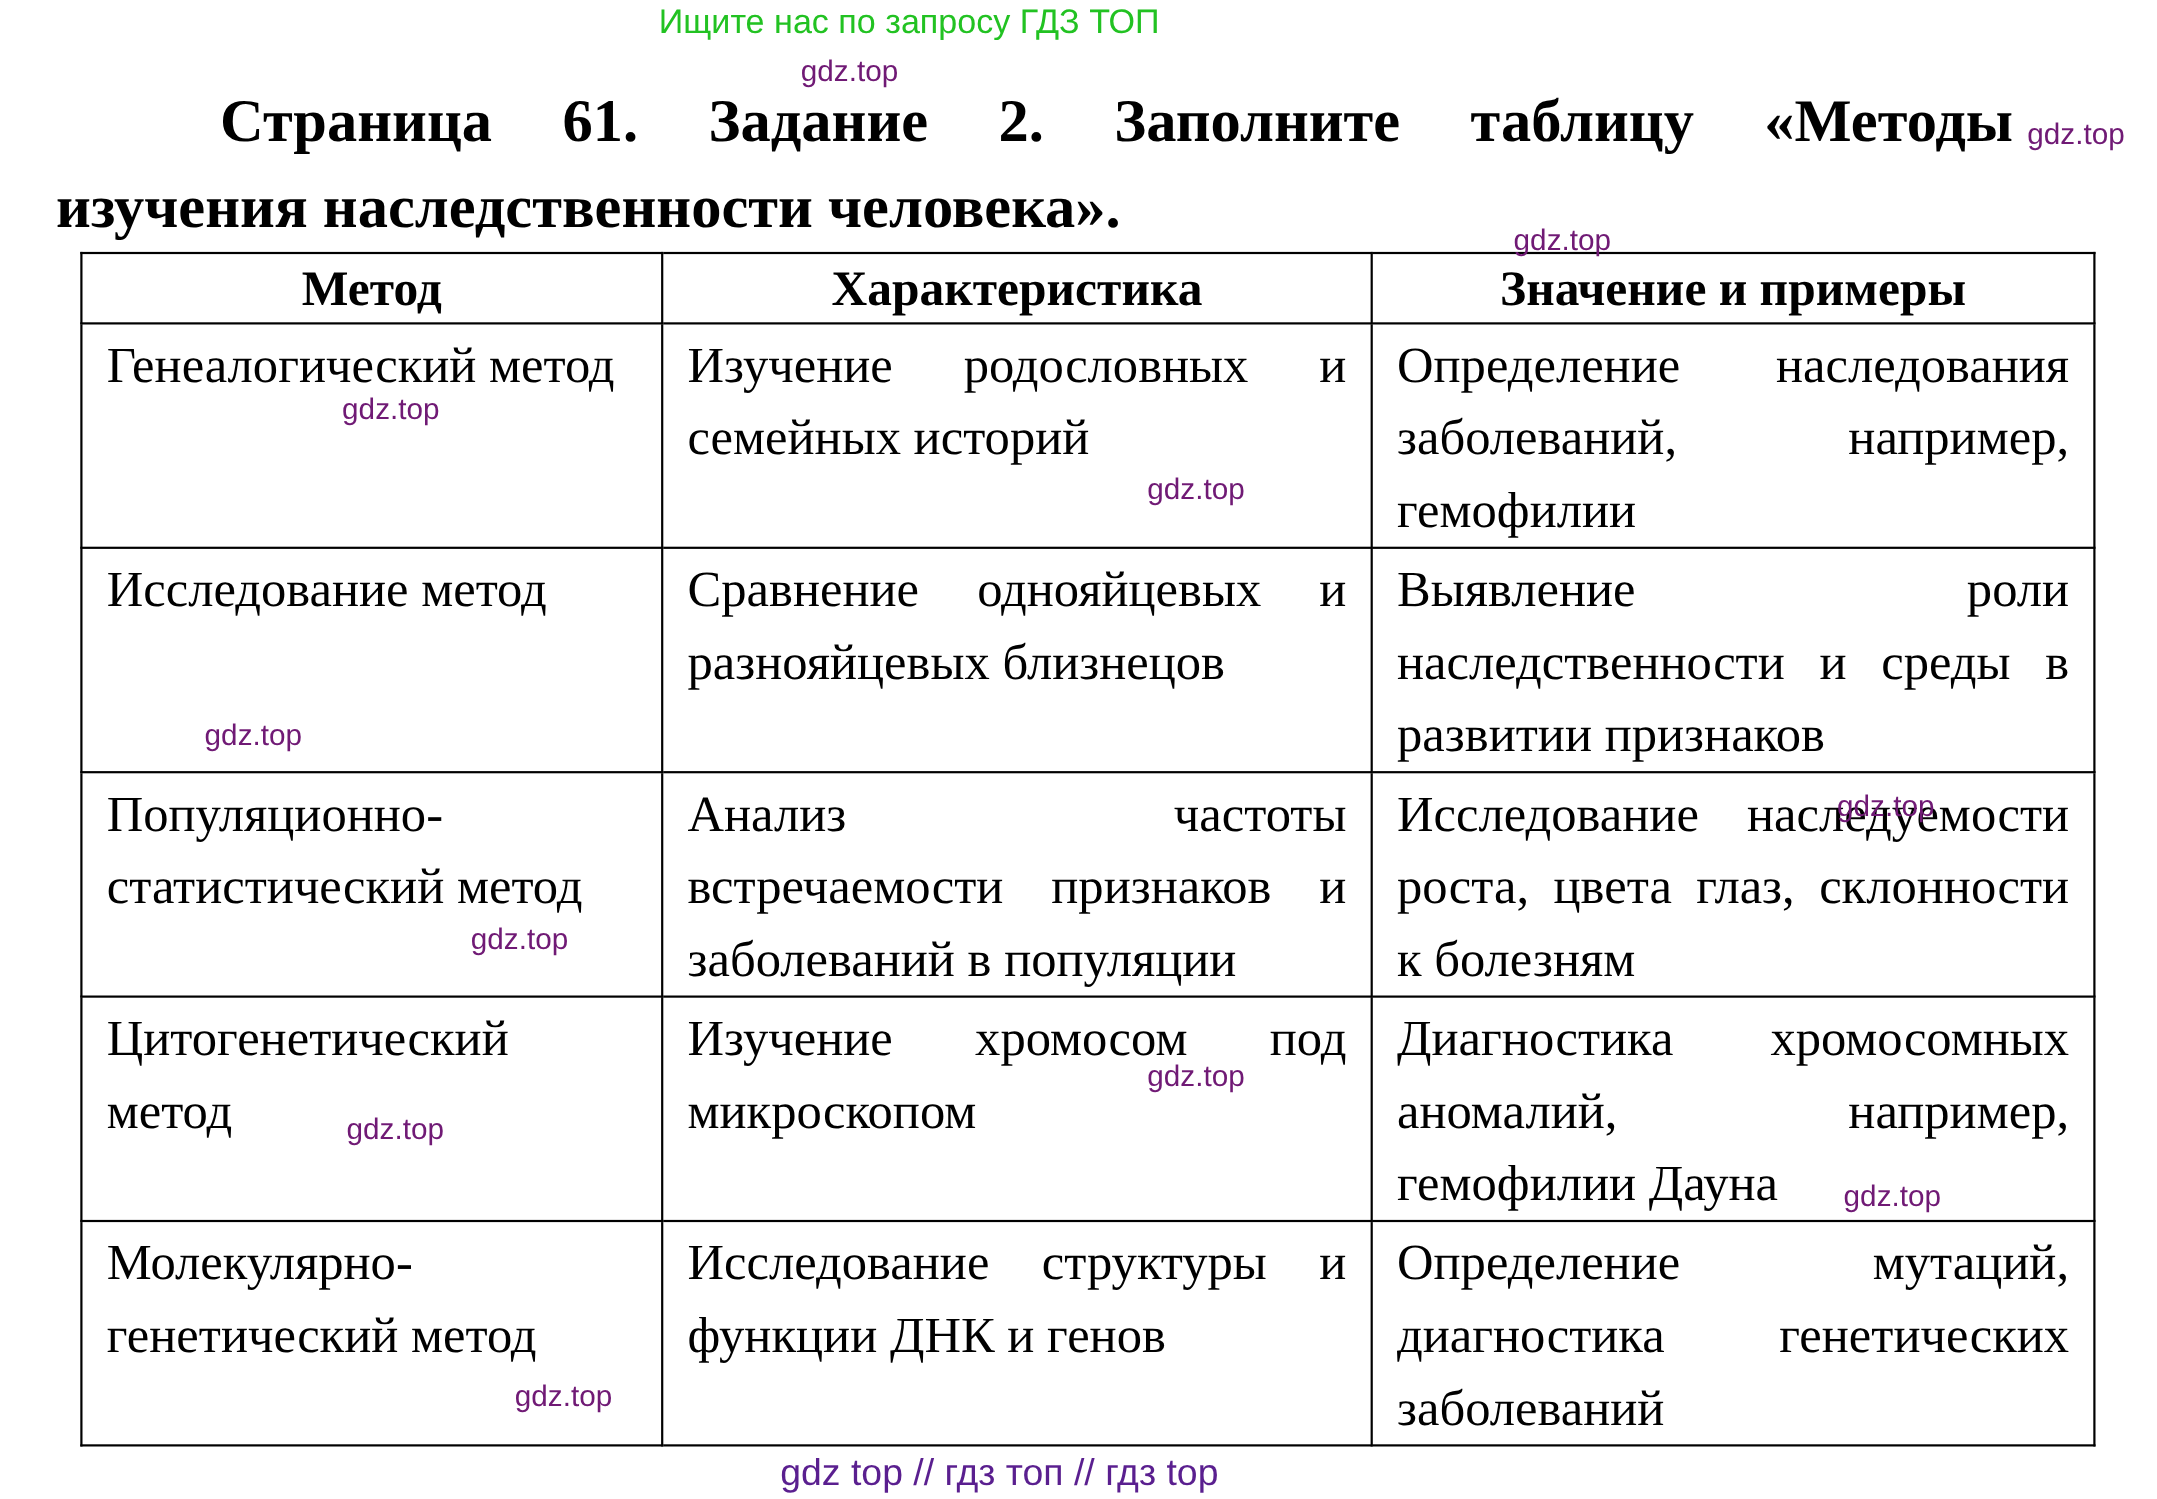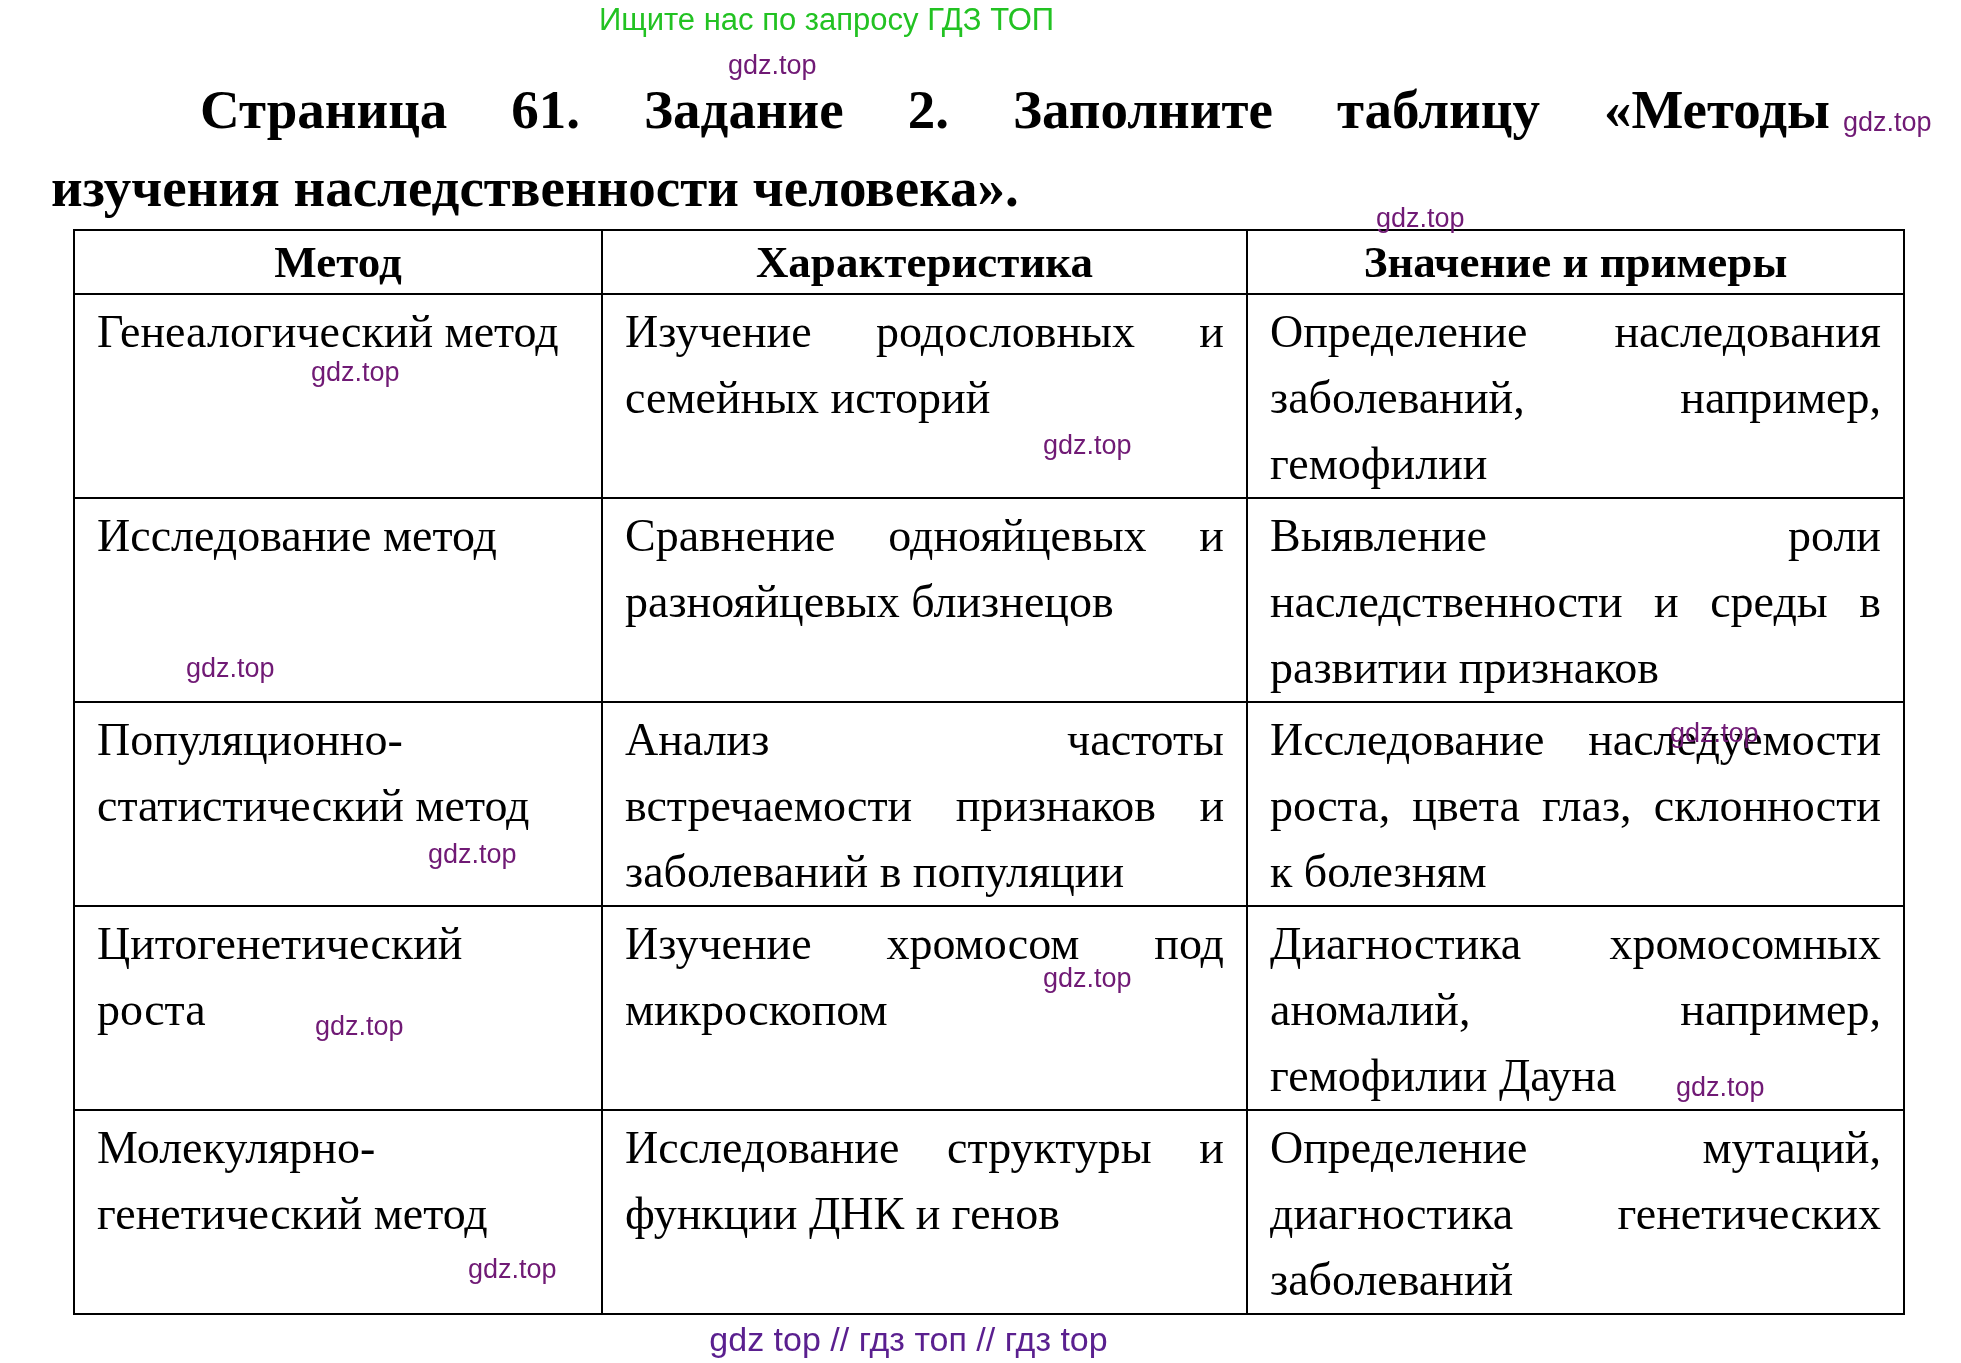--- a/index.html
+++ b/index.html
@@ -46,21 +46,21 @@
       <td>Исследование метод</td>
       <td>Сравнение однояйцевых и разнояйцевых близнецов</td>
       <td>Выявление роли наследственности и среды в развитии признаков</td>
     </tr>
     <tr class="r">
       <td>Популяционно-статистический метод</td>
       <td>Анализ частоты встречаемости признаков и заболеваний в популяции</td>
       <td>Исследование наследуемости роста, цвета глаз, склонности к болезням</td>
     </tr>
     <tr class="r">
-      <td>Цитогенетический роста</td>
+      <td>Цитогенетический метод</td>
       <td>Изучение хромосом под микроскопом</td>
       <td>Диагностика хромосомных аномалий, например, гемофилии Дауна</td>
     </tr>
     <tr class="r">
       <td>Молекулярно-генетический метод</td>
       <td>Исследование структуры и функции ДНК и генов</td>
       <td>Определение мутаций, диагностика генетических заболеваний</td>
     </tr>
   </tbody>
 </table>

